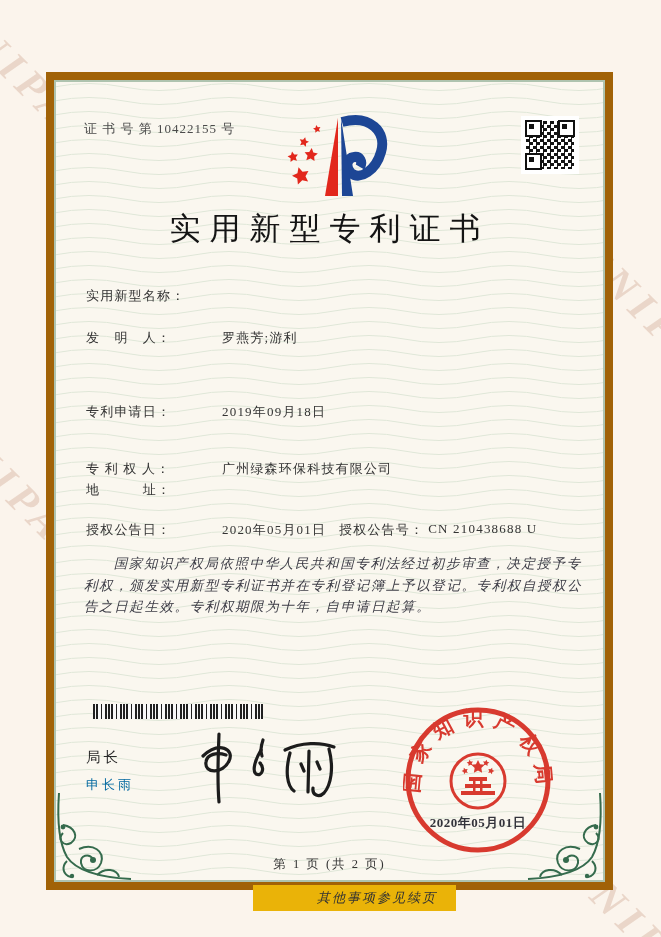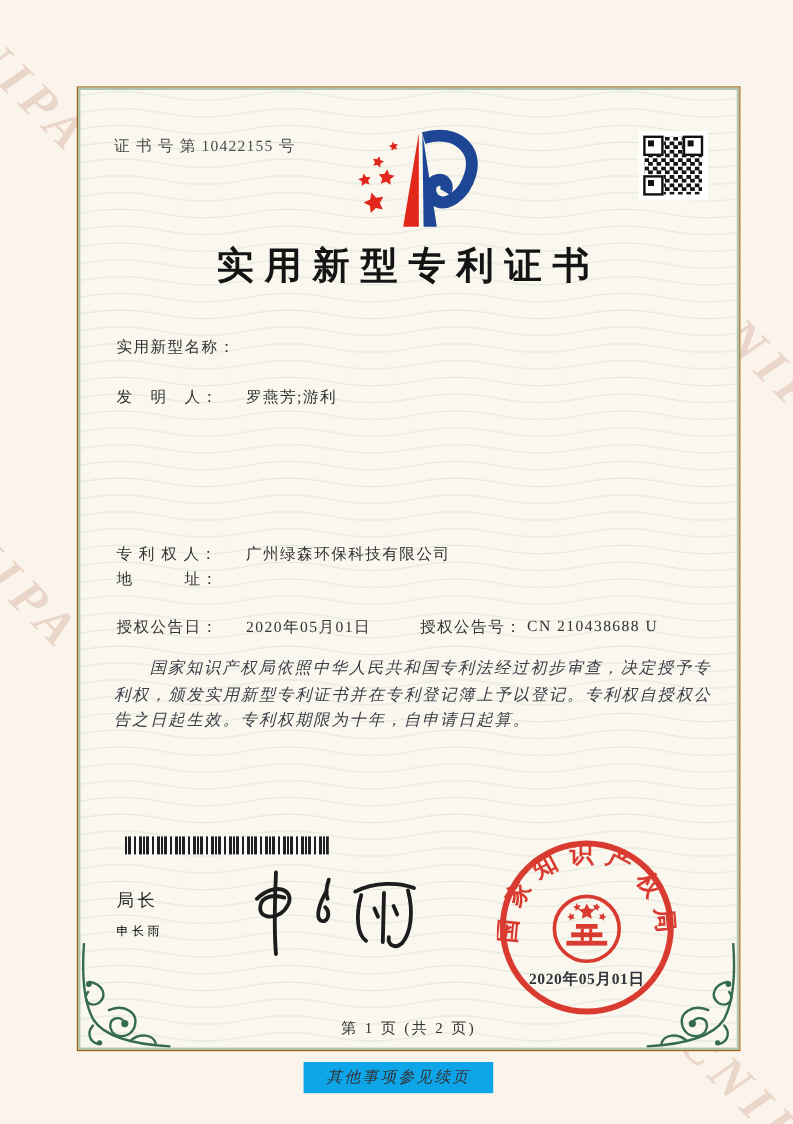--- a/index.html
+++ b/index.html
@@ -6,75 +6,75 @@
   body{width:661px;height:937px;background:#fbf4ec;font-family:"Liberation Serif",serif;overflow:hidden;}
   .page{position:absolute;left:0;top:0;width:661px;height:937px;overflow:hidden;}
 
   
   .wm{position:absolute;font-family:"Liberation Serif",serif;font-style:italic;font-weight:bold;
       font-size:42px;letter-spacing:7px;color:#cfa893;opacity:.38;white-space:nowrap;
       transform:rotate(45deg);transform-origin:0 0;pointer-events:none;}
   .wm.faint{opacity:.15;}
 
   
-  .frame{position:absolute;left:64px;top:72px;width:551px;height:802px;
-         border:1px solid #a16207;background:#faf7ef;}
+  .frame{position:absolute;left:46px;top:72px;width:551px;height:802px;
+         border:8px solid #a16207;background:#faf7ef;}
   .frame-inner-line{position:absolute;inset:0;border:2px solid #aec3af;pointer-events:none;}
   .waves{position:absolute;inset:0;width:100%;height:100%;opacity:.75;pointer-events:none;}
 
   .cert-no{position:absolute;left:30px;top:40px;font-size:13px;color:#4b4b4b;letter-spacing:1px;}
 
   .logo{position:absolute;left:228px;top:32px;width:112px;height:97px;}
 
   .qr{position:absolute;left:467px;top:36px;width:58px;height:58px;background:#fff;}
   .qr-body{position:absolute;left:5px;top:5px;width:48px;height:48px;
            background:repeating-conic-gradient(#151515 0 25%,transparent 0 50%) 0 0/7px 7px;}
   .finder{position:absolute;width:13px;height:13px;border:2px solid #111;background:#fff;}
   .finder::after{content:"";position:absolute;left:2px;top:2px;width:5px;height:5px;background:#111;}
   .finder.tl{left:-1px;top:-1px;} .finder.tr{right:-1px;top:-1px;} .finder.bl{left:-1px;bottom:-1px;}
 
   .title{position:absolute;left:0;right:0;top:128px;margin:0;text-align:center;
-         font-size:31px;font-weight:bold;letter-spacing:9px;color:#141414;}
-
-  .row{position:absolute;left:32px;right:22px;display:flex;font-size:13px;color:#333;letter-spacing:1.2px;}
+         font-size:31px;font-weight:normal;letter-spacing:9px;color:#141414;}
+
+  .row{position:absolute;left:32px;right:22px;display:flex;font-size:13px;color:#333;letter-spacing:1.2px;gap:28px;}
   .row .lbl{flex:none;width:108px;}
   .row .val{white-space:pre-line;}
   .r1{top:207px;} .r2{top:249px;} .r3{top:287px;} .r4{top:323px;}
   .r5{top:360px;margin-top:20px;} .r6{top:401px;} .r7{top:441px;}
   .grant-no-group{position:absolute;left:253px;top:0;display:flex;}
   .grant-no-group .lbl{width:auto;margin-right:4px;}
 
   .legal{position:absolute;left:30px;right:22px;top:473px;font-size:13.5px;line-height:21.5px;
          letter-spacing:1.6px;color:#3c3c46;font-style:italic;}
   .legal p{margin:0;text-indent:2.2em;}
 
   .barcode{position:absolute;left:39px;top:624px;width:170px;height:15px;
            background:repeating-linear-gradient(90deg,#202020 0 2px,#f8f8f8 2px 3px,#202020 3px 5px,
            #f8f8f8 5px 8px,#202020 8px 9px,#f8f8f8 9px 12px,#202020 12px 14px,#f8f8f8 14px 15px);}
 
   .gov-title{position:absolute;left:32px;top:668px;font-family:"Liberation Sans",sans-serif;
              font-size:14.5px;letter-spacing:3px;color:#2a2a2a;text-align:right;}
   .gov-name{position:absolute;left:32px;top:696px;font-family:"Liberation Sans",sans-serif;
-            font-size:10px;letter-spacing:3px;color:#000000;}
+            font-size:13px;letter-spacing:3px;color:#0369a1;}
   .signature{position:absolute;left:135px;top:648px;width:175px;height:85px;}
 
   .seal{position:absolute;left:349px;top:625px;width:150px;height:150px;}
   .seal-date{position:absolute;left:349px;top:734px;width:150px;text-align:center;
              font-size:13px;font-weight:bold;letter-spacing:.5px;color:#33333b;z-index:3;}
 
   .flourish{position:absolute;bottom:-1px;width:84px;height:92px;}
   .flourish.left{left:-1px;}
   .flourish.right{right:-1px;transform:scaleX(-1);}
 
   .pageno{position:absolute;left:0;right:0;top:776px;text-align:center;
           font-size:12.5px;letter-spacing:2px;color:#333;}
 
-  .footer-note{position:absolute;left:253px;top:885px;width:158px;height:26px;background:#0ea5e9;
+  .footer-note{position:absolute;left:253px;top:885px;width:158px;height:26px;background:#eab308;
                text-align:center;line-height:26px;font-size:13px;letter-spacing:2px;
-               color:#333;font-style:italic;}
+               color:#333;font-style:italic;padding-left:45px;}
 </style>
 </head>
 <body>
 
 <div class="page">
 
   <div class="wm" style="left:-28px;top:-8px;">CNIPA</div>
   <div class="wm" style="left:602px;top:232px;">CNIPA</div>
   <div class="wm" style="left:-36px;top:406px;">CNIPA</div>
   <div class="wm" style="left:590px;top:846px;">CNIPA</div>
@@ -149,20 +149,24 @@
     </div>
 
     <h1 class="title">实用新型专利证书</h1>
 
     <div class="row r1">
       <span class="lbl">实用新型名称：</span>
     </div>
     <div class="row r2">
       <span class="lbl">发　明　人：</span>
       <span class="val">罗燕芳;游利</span>
+    </div>
+    <div class="row r4">
+      <span class="lbl">专利申请日：</span>
+      <span class="val">2019年09月18日</span>
     </div>
     <div class="row r5">
       <span class="lbl">专 利 权 人：</span>
       <span class="val">广州绿森环保科技有限公司</span>
     </div>
     <div class="row r6">
       <span class="lbl">地　　　址：</span>
     </div>
     <div class="row r7">
       <span class="lbl">授权公告日：</span>

